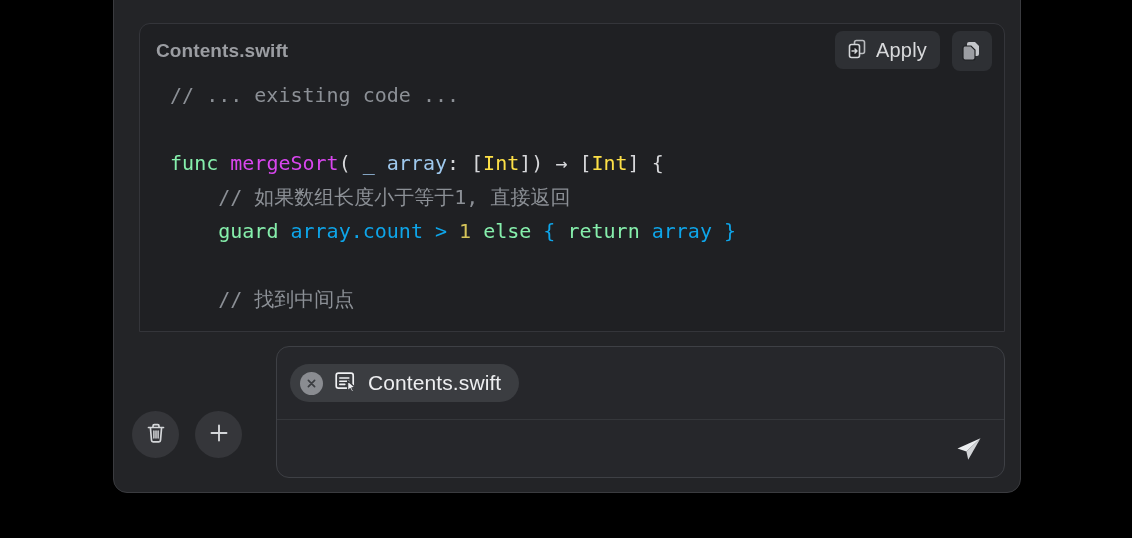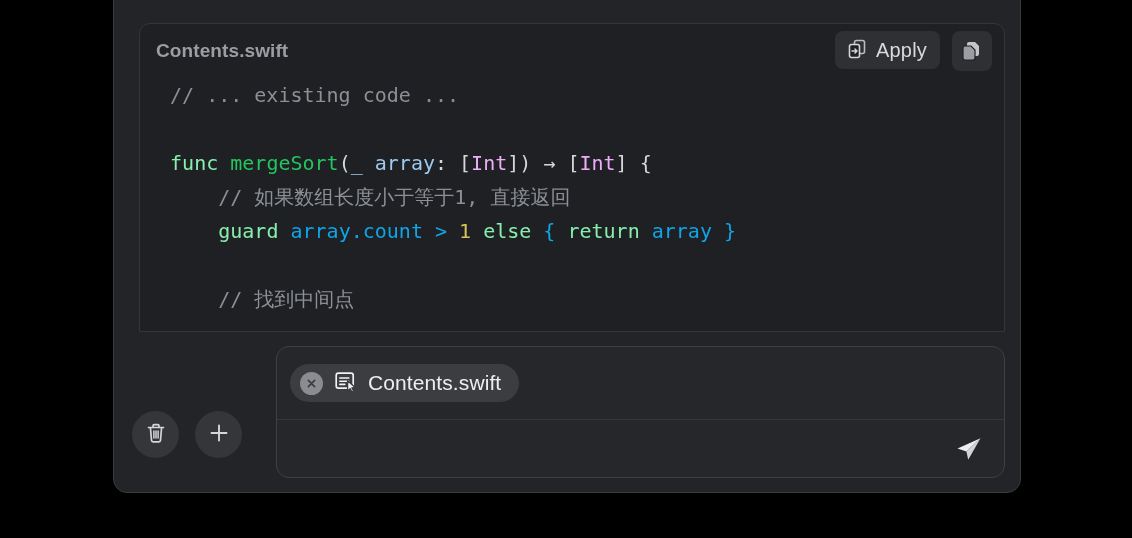--- a/index.html
+++ b/index.html
@@ -97,23 +97,23 @@
     font-size: 20px;
     line-height: 34px;
     padding: 0 0 0 18px;
     color: #d6d7da;
     white-space: pre;
     letter-spacing: 0px;
   }
   .ln { height: 34px; }
   .tok-cmt   { color: #8c9096; margin-top: 32px; }
   .tok-kw    { color: #86efac; }
-  .tok-fn    { color: #22c55e; }
-  .tok-param { color: #9fc9ee; }
-  .tok-type  { color: #f0abfc; }
+  .tok-fn    { color: #d946ef; }
+  .tok-param { color: #9fc9ee; margin-left: 12px; }
+  .tok-type  { color: #fde047; }
   .tok-num   { color: #d6c55a; }
   .tok-plain { color: #0ea5e9; }
   .tok-punc  { color: #d6d7da; }
 
   
   #composer {
     position: absolute;
     left: 162px;
     top: 359px;
     width: 729px;

